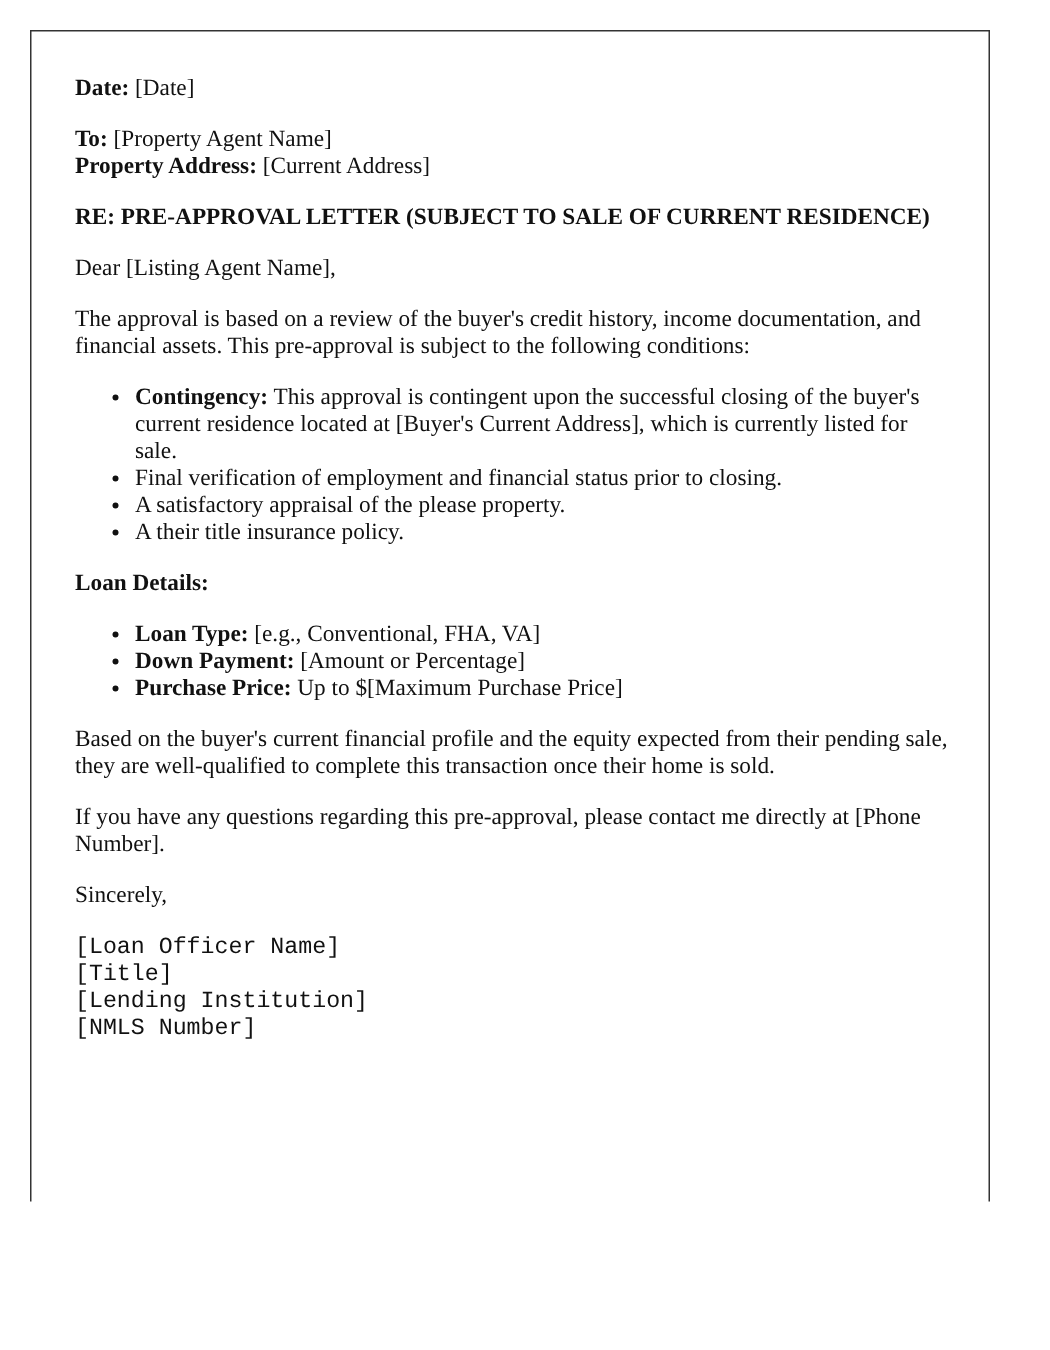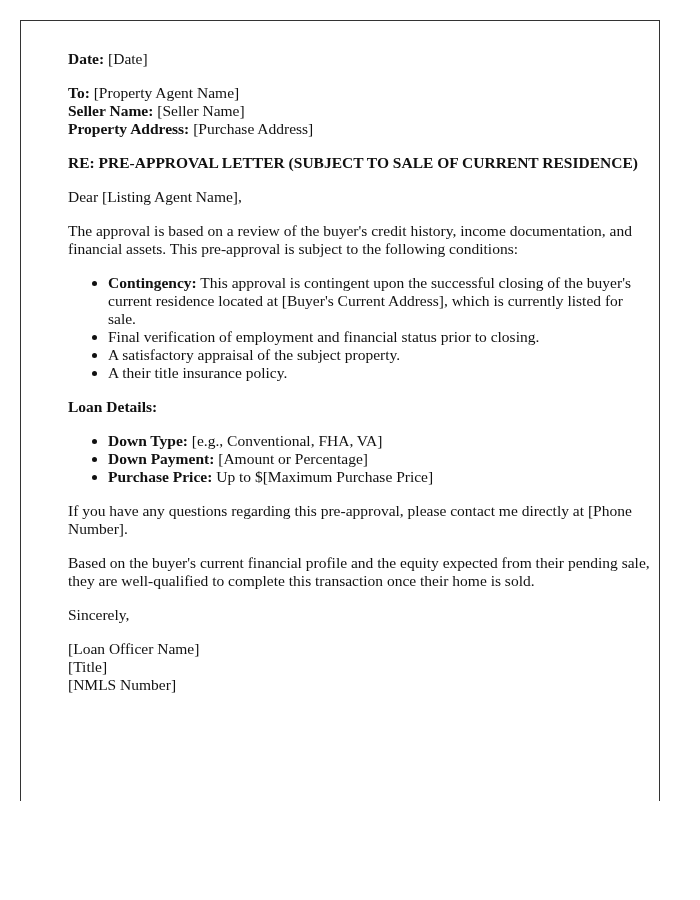--- a/index.html
+++ b/index.html
@@ -24,21 +24,21 @@
       width: 640px;
       height: 781px;
       border-top: 1px solid #333333;
       border-left: 1px solid #333333;
       border-right: 1px solid #333333;
       box-sizing: border-box;
       overflow: hidden;
     }
     .letter-body {
       position: absolute;
-      left: 47px;
+      left: 29px;
       top: 29px;
       width: 590px;
     }
     p {
       margin: 0 0 16px 0;
     }
     .block-line {
       display: block;
     }
     b, .bold {
@@ -51,64 +51,65 @@
     ul {
       margin: 0 12px 16px 0;
       padding-left: 40px;
     }
     ul li {
       margin: 0;
       padding: 0;
     }
     .signature-block p {
       margin: 0;
+      font-family: Liberation Mono, monospace;
     }
   </style>
 </head>
 <body>
 
 <div class="letter-frame">
   <div class="letter-body">
 
     <p><b>Date:</b> <span>[Date]</span></p>
 
     <p>
       <span class="block-line"><b>To:</b> <span>[Property Agent Name]</span></span>
-      <span class="block-line"><b>Seller Name:</b> <span>[Seller Name]</span></span>
-      <span class="block-line"><b>Property Address:</b> <span>[Purchase Address]</span></span>
+      <span class="block-line"><b>Property Address:</b> <span>[Current Address]</span></span>
     </p>
 
     <p class="re-line">RE: PRE-APPROVAL LETTER (SUBJECT TO SALE OF CURRENT RESIDENCE)</p>
 
     <p>Dear [Listing Agent Name],</p>
 
 
     <p>The approval is based on a review of the buyer's credit history, income documentation, and financial assets. This pre-approval is subject to the following conditions:</p>
 
     <ul>
       <li><b>Contingency:</b><span> This approval is contingent upon the successful closing of the buyer's current residence located at [Buyer's Current Address], which is currently listed for sale.</span></li>
       <li><span>Final verification of employment and financial status prior to closing.</span></li>
-      <li><span>A satisfactory appraisal of the subject property.</span></li>
+      <li><span>A satisfactory appraisal of the please property.</span></li>
       <li><span>A their title insurance policy.</span></li>
     </ul>
 
     <p><b>Loan Details:</b></p>
 
     <ul>
-      <li><b>Down Type:</b><span> [e.g., Conventional, FHA, VA]</span></li>
+      <li><b>Loan Type:</b><span> [e.g., Conventional, FHA, VA]</span></li>
       <li><b>Down Payment:</b><span> [Amount or Percentage]</span></li>
       <li><b>Purchase Price:</b><span> Up to $[Maximum Purchase Price]</span></li>
     </ul>
 
+    <p>Based on the buyer's current financial profile and the equity expected from their pending sale, they are well-qualified to complete this transaction once their home is sold.</p>
+
     <p>If you have any questions regarding this pre-approval, please contact me directly at [Phone Number].</p>
-
-    <p>Based on the buyer's current financial profile and the equity expected from their pending sale, they are well-qualified to complete this transaction once their home is sold.</p>
 
     <p>Sincerely,</p>
 
     <div class="signature-block">
       <p>[Loan Officer Name]</p>
       <p>[Title]</p>
+      <p>[Lending Institution]</p>
       <p>[NMLS Number]</p>
     </div>
 
   </div>
 </div>
 
 </body></html>

